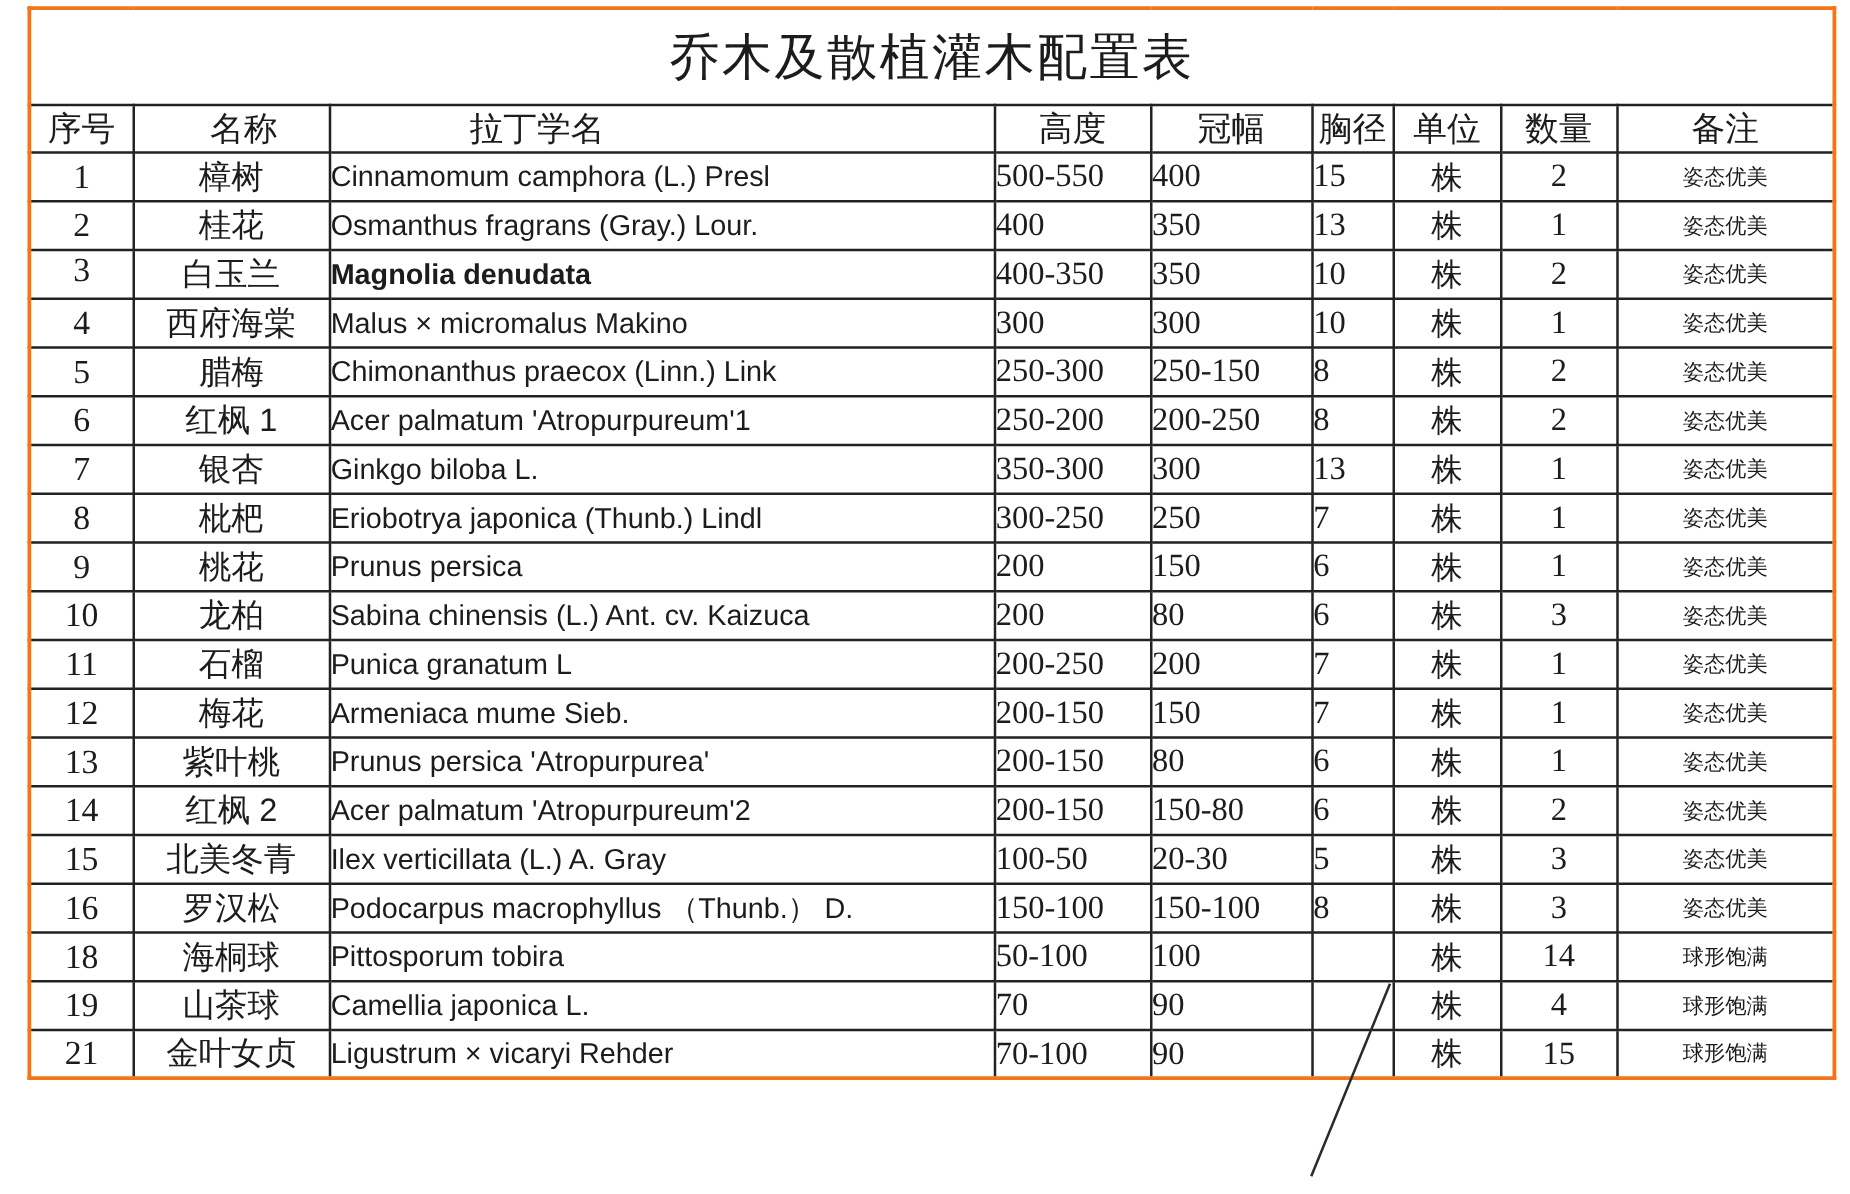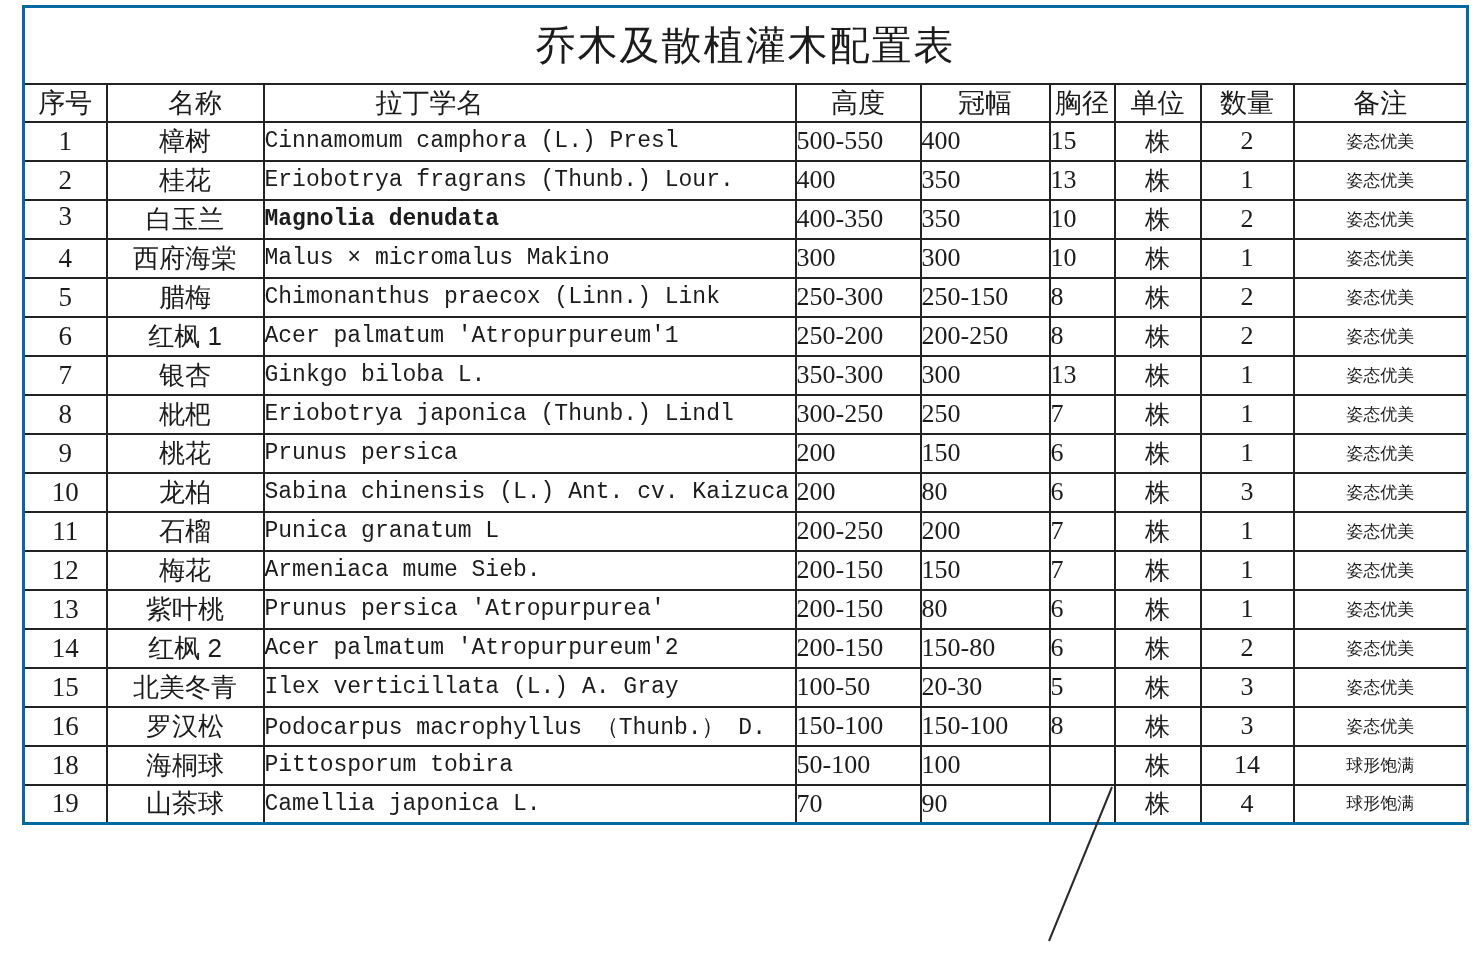--- a/index.html
+++ b/index.html
@@ -11,21 +11,21 @@
     font-family:"Liberation Sans","DejaVu Sans",sans-serif;
     overflow:hidden;
   }
   table.cfg {
     position:absolute; left:22px; top:5px;
     width:1444px;
     border-collapse:collapse;
     table-layout:fixed;
     background:#fff;
   }
-  table.cfg { border:3px solid #0369a1; }
+  table.cfg { border:3px solid #f97316; }
   table.cfg th, table.cfg td {
     border:2px solid #222222;
     padding:0;
     white-space:nowrap;
     overflow:visible;
     vertical-align:middle;
     box-sizing:border-box;
   }
   tr.title-row th {
     height:77px;
@@ -40,21 +40,21 @@
     font-weight:400;
     text-align:center;
   }
   tr.header-row th.h-name  { text-align:center; padding-left:20px; }
   tr.header-row th.h-latin { text-align:left; padding-left:111px; }
   tbody tr { height:39px; }
   tbody td { font-size:26px; }
   .c-index  { text-align:center; font-family:"Liberation Serif","DejaVu Serif",serif; font-size:27px; }
   .c-name   { text-align:center; padding-left:18px; }
   .c-latin  { text-align:left; padding-left:3px;
-              font-family:Liberation Mono, monospace; font-size:23px; }
+              font-family:Liberation Sans, sans-serif; font-size:23px; }
   .c-latin.bold { font-weight:700; }
   .c-height { text-align:left; padding-left:13px; font-family:"Liberation Serif","DejaVu Serif",serif; }
   .c-crown  { text-align:left; padding-left:22px; font-family:"Liberation Serif","DejaVu Serif",serif; }
   .c-dbh    { text-align:left; padding-left:3px;  font-family:"Liberation Serif","DejaVu Serif",serif; }
   .c-unit   { text-align:center; font-size:25px; }
   .c-qty    { text-align:center; font-family:"Liberation Serif","DejaVu Serif",serif; }
   .c-remark { text-align:center; font-size:17px; }
   tr.num-top .c-index { vertical-align:top; line-height:1.05; padding-top:1px; }
   svg.slash { position:absolute; left:1047px; top:786px; }
   svg.slash line { stroke:#2a2a2a; stroke-width:2; }
@@ -99,21 +99,21 @@
           <td class="c-height">500-550</td>
           <td class="c-crown">400</td>
           <td class="c-dbh">15</td>
           <td class="c-unit">株</td>
           <td class="c-qty">2</td>
           <td class="c-remark">姿态优美</td>
         </tr>
         <tr>
           <td class="c-index">2</td>
           <td class="c-name">桂花</td>
-          <td class="c-latin">Eriobotrya fragrans (Thunb.) Lour.</td>
+          <td class="c-latin">Osmanthus fragrans (Gray.) Lour.</td>
           <td class="c-height">400</td>
           <td class="c-crown">350</td>
           <td class="c-dbh">13</td>
           <td class="c-unit">株</td>
           <td class="c-qty">1</td>
           <td class="c-remark">姿态优美</td>
         </tr>
         <tr class="num-top">
           <td class="c-index">3</td>
           <td class="c-name">白玉兰</td>
@@ -281,20 +281,31 @@
         </tr>
         <tr>
           <td class="c-index">19</td>
           <td class="c-name">山茶球</td>
           <td class="c-latin">Camellia japonica L.</td>
           <td class="c-height">70</td>
           <td class="c-crown">90</td>
           <td class="c-dbh"></td>
           <td class="c-unit">株</td>
           <td class="c-qty">4</td>
+          <td class="c-remark">球形饱满</td>
+        </tr>
+        <tr>
+          <td class="c-index">21</td>
+          <td class="c-name">金叶女贞</td>
+          <td class="c-latin">Ligustrum × vicaryi Rehder</td>
+          <td class="c-height">70-100</td>
+          <td class="c-crown">90</td>
+          <td class="c-dbh"></td>
+          <td class="c-unit">株</td>
+          <td class="c-qty">15</td>
           <td class="c-remark">球形饱满</td>
         </tr>
       </tbody>
   </table>
 
   <svg class="slash" width="67" height="156" viewBox="0 0 67 156">
     <line x1="2" y1="155" x2="65" y2="1"></line>
   </svg>
 </div>
 

